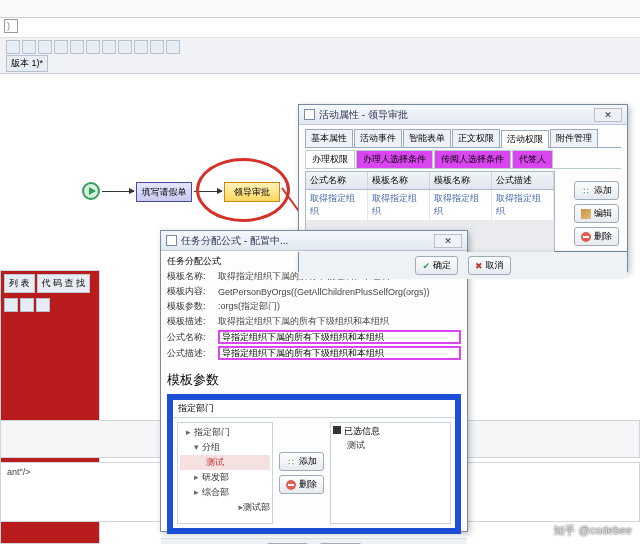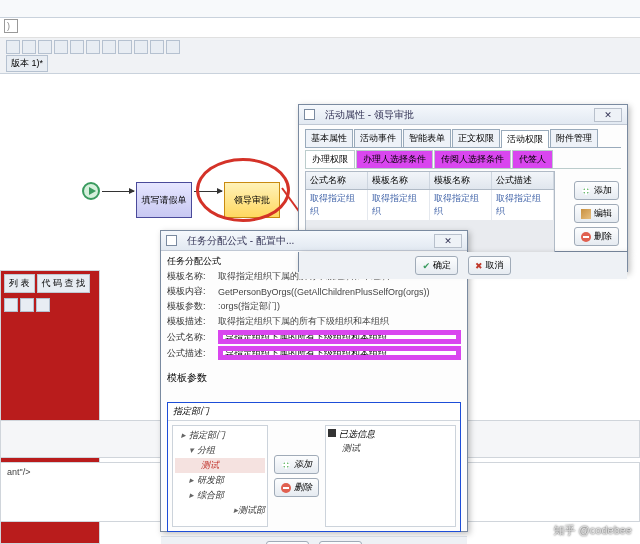--- a/index.html
+++ b/index.html
@@ -15,29 +15,29 @@
 .side-panel { position: absolute; left: 0; top: 270px; width: 100px; bottom: 0; background: #b91c1c; border: 1px solid #d0d5db; }
 .side-tabs { display: flex; gap: 2px; padding: 3px; font-size: 9px; }
 .side-tab { padding: 2px 4px; background: #e8edf3; border: 1px solid #c0c8d2; }
 .side-btn-row { display: flex; gap: 2px; padding: 2px 3px; }
 .bottom-strip { position: absolute; left: 0; right: 0; top: 420px; height: 38px; background: #f5f6f8; border: 1px solid #d0d5db; }
 .bottom-panel2 { position: absolute; left: 0; right: 0; top: 462px; height: 60px; background: #fff; border: 1px solid #d0d5db; padding: 4px 6px; font-size: 9px; color: #444; }
 
 
 .flow-start { position: absolute; width: 18px; height: 18px; border: 2px solid #3a9b5f; border-radius: 50%; background: #d5f0dc; }
 .flow-start::after { content: ""; position: absolute; left: 5px; top: 3px; border-left: 7px solid #3a9b5f; border-top: 4px solid transparent; border-bottom: 4px solid transparent; }
-.flow-node { position: absolute; width: 56px; height: 36px; border: 1px solid #4a4a9a; background: linear-gradient(#e6e6ff,#c8c8f2); font-size: 9px; display: flex; align-items: center; justify-content: center; }
+.flow-node { position: absolute; width: 56px; height: 20px; border: 1px solid #4a4a9a; background: linear-gradient(#e6e6ff,#c8c8f2); font-size: 9px; display: flex; align-items: center; justify-content: center; }
 .flow-node.sel { background: linear-gradient(#fff2b8,#ffd860); border: 1px solid #c88a10; }
 .flow-arrow { position: absolute; height: 1px; background: #333; }
 .flow-arrow::after { content: ""; position: absolute; right: -1px; top: -3px; border-left: 6px solid #333; border-top: 3px solid transparent; border-bottom: 3px solid transparent; }
 .highlight-ring { position: absolute; border: 3px solid #d43228; border-radius: 50%; }
 
 
 .dialog { position: absolute; background: #fdfdfd; border: 1px solid #7a8aa0; box-shadow: 2px 2px 6px rgba(0,0,0,.25); }
-.dlg-title { height: 20px; background: linear-gradient(#f5f8fc,#e2e9f2); border-bottom: 1px solid #c0c8d4; display: flex; align-items: center; padding: 0 5px; font-size: 10px; color: #335; gap: 10px; }
+.dlg-title { height: 20px; background: linear-gradient(#f5f8fc,#e2e9f2); border-bottom: 1px solid #c0c8d4; display: flex; align-items: center; padding: 0 5px; font-size: 10px; color: #335; gap: 4px; }
 .dlg-title .spacer { flex: 1; }
 .dlg-close { width: 28px; height: 14px; border: 1px solid #b8c0cc; background: #eef2f7; font-size: 9px; text-align: center; line-height: 12px; cursor: pointer; }
 .dlg-body { padding: 4px 6px; }
 .tabs { display: flex; border-bottom: 1px solid #9ab; margin-bottom: 2px; }
 .tab { padding: 2px 5px; font-size: 9px; border: 1px solid #9ab; border-bottom: none; background: #eef2f8; margin-right: 1px; cursor: pointer; }
 .tab.act { background: #fff; position: relative; top: 1px; }
 .subtabs { display: flex; border-bottom: 1px solid #bcc; font-size: 9px; }
 .subtab { padding: 2px 6px; border: 1px solid #bcc; border-bottom: none; background: #d946ef; margin-right: 1px; }
 .subtab.act { background: #fff; }
 .grid { border: 1px solid #b0bac6; margin-top: 2px; }
@@ -53,22 +53,22 @@
 .ic-add::before { left:4px; top:1px; width:2px; height:8px; }
 .ic-add::after { left:1px; top:4px; width:8px; height:2px; }
 .ic-edit { background: linear-gradient(135deg,#c89040,#e8c080); }
 .ic-del { background: #e06050; border-radius: 50%; position: relative; }
 .ic-del::after { content:""; position:absolute; left:2px; top:4px; width:6px; height:2px; background:#fff; }
 .ic-doc { width: 11px; height: 11px; border: 1px solid #7a8aa0; background: #fff; display: inline-block; }
 
 .field-row { display: flex; align-items: center; gap: 3px; margin: 2px 0; font-size: 9px; }
 .field-row label { width: 48px; color: #333; }
 .field-row .val { flex: 1; color: #444; }
-.text-input { border: 5px solid #d946ef; background: #fff; padding: 1px 2px; font-size: 9px; height: 14px; flex: 1; }
-.tabbox { border: 1px solid #1d4ed8; margin-top: 17px; font-style: italic; }
+.text-input { border: 2px solid #d946ef; background: #fff; padding: 1px 2px; font-size: 9px; height: 14px; flex: 1; }
+.tabbox { border: 6px solid #1d4ed8; margin-top: 5px; }
 .tabbox-head { padding: 2px 5px; font-size: 9px; background: #fff; border-bottom: 1px solid #d0d6dd; }
 .tree-area { display: flex; gap: 6px; padding: 4px; height: 110px; }
 .tree { width: 96px; border: 1px solid #ccd3db; background: #fff; padding: 2px; font-size: 9px; overflow: hidden; }
 .tree-item { padding: 1px 0 1px 6px; color: #333; white-space: nowrap; }
 .tree-item.sel { color: #c03028; background: #f5e2e0; }
 .tree-item .tw { display: inline-block; width: 8px; color: #666; }
 .tree-mid { display: flex; flex-direction: column; gap: 4px; justify-content: center; }
 .tree-right { flex: 1; border: 1px solid #ccd3db; background: #fff; padding: 2px; font-size: 9px; }
 .legend-sq { display: inline-block; width: 8px; height: 8px; background: #333; margin-right: 3px; }
 .dlg-footer { display: flex; justify-content: center; gap: 10px; padding: 4px 0; border-top: 1px solid #d4dae1; background: #eef1f5; }
@@ -210,21 +210,21 @@
         <span class="val">取得指定组织下属的所有下级组织和本组织</span>
       </div>
     <div class="field-row">
         <label>公式名称:</label>
         <input class="text-input" value="导指定组织下属的所有下级组织和本组织" style="">
       </div>
     <div class="field-row">
         <label>公式描述:</label>
         <input class="text-input" value="导指定组织下属的所有下级组织和本组织" style="">
       </div>
-    <div style="font-size:10px; margin-top:11px;">模板参数</div>
+    <div style="font-size:13px; margin-top:11px;">模板参数</div>
     <div class="tabbox">
       <div class="tabbox-head">指定部门</div>
       <div class="tree-area">
         <div class="tree">
           <div class="tree-item"><span class="tw">▸</span><span>指定部门</span></div>
           <div class="tree-item" style="padding-left:14px;"><span class="tw">▾</span><span>分组</span></div>
           <div class="tree-item sel" style="padding-left:26px;"><span>测试</span></div>
           <div class="tree-item" style="padding-left:14px;"><span class="tw">▸</span><span>研发部</span></div>
           <div class="tree-item" style="padding-left:14px;"><span class="tw">▸</span><span>综合部</span></div>
           <div class="tree-item" style="padding-left:14px;text-align:right;"><span class="tw">▸</span><span>测试部</span></div>

